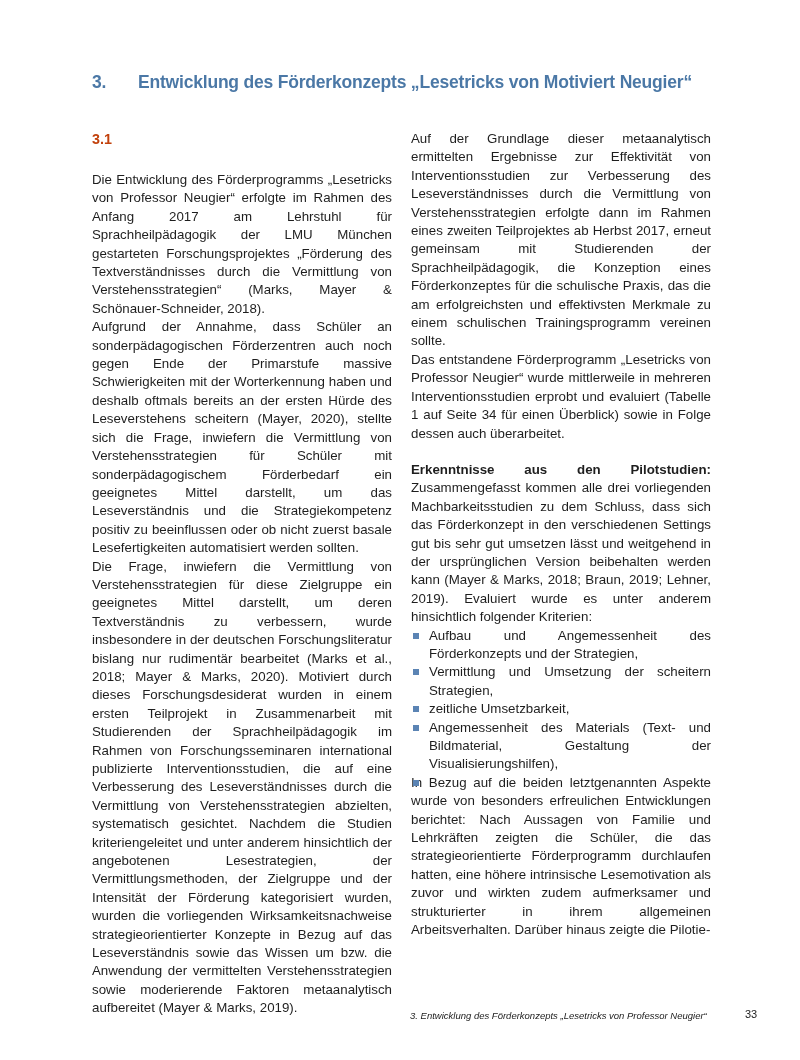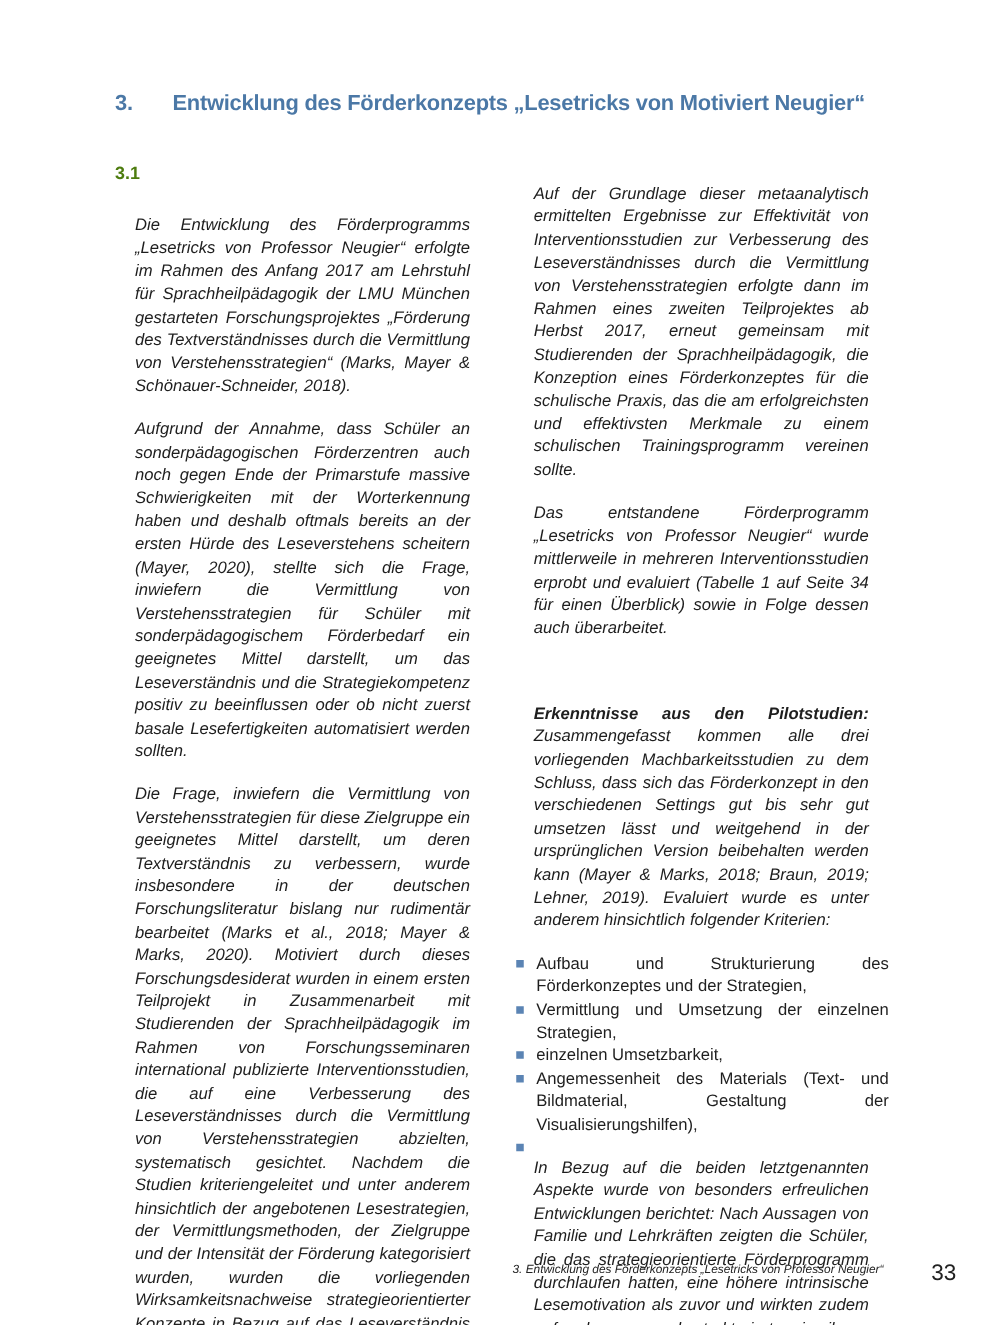--- a/index.html
+++ b/index.html
@@ -5,34 +5,34 @@
   html, body { margin: 0; padding: 0; background: #ffffff; }
   body { width: 800px; height: 1060px; position: relative; overflow: hidden;
          font-family: "Liberation Sans", sans-serif; color: #1e1e1e; }
   .chapter-title { position: absolute; left: 92px; top: 72px; width: 620px;
          font-weight: bold; font-size: 17.5px; color: #4b78a6; letter-spacing: -0.2px; }
   .chapter-title .num { display: inline-block; width: 46px; }
   .col { position: absolute; top: 130px; width: 300px; font-size: 13.3px;
          line-height: 18.4px; text-align: justify; hyphens: manual; }
   .col-left { left: 92px; }
   .col-right { left: 411px; }
-  .section-head { display: flex; font-weight: bold; color: #4d7c0f; font-size: 14.3px;
+  .section-head { display: flex; font-weight: bold; color: #c2410c; font-size: 14.3px;
          line-height: 19px; margin-bottom: 22px; }
   .section-head .num { width: 45px; flex: none; }
   .section-head .txt { flex: 1; text-align: left; }
-  p { margin: 16px; font-style: italic; }
+  p { margin: 0; }
   .gap { height: 18px; }
   .lead { font-weight: bold; }
   ul.crit { list-style: none; margin: 0; padding: 0; }
   ul.crit li { position: relative; padding-left: 18px; }
   ul.crit li .bullet { position: absolute; left: 2px; top: 6px; width: 6px; height: 6px;
          background: #5b84b4; }
   .footer { position: absolute; top: 1010px; left: 410px; width: 350px;
          font-size: 9.5px; font-style: italic; color: #222; }
-  .page-num { position: absolute; top: 1008px; left: 745px; font-size: 18px; color: #222; }
+  .page-num { position: absolute; top: 1008px; left: 745px; font-size: 11px; color: #222; }
 </style>
 </head>
 <body>
 
 <div class="chapter-title">
   <span class="num">3.</span><span>Entwicklung des Förderkonzepts „Lesetricks von Motiviert Neugier“</span>
 </div>
 
 <div class="col col-left">
   <div class="section-head">
@@ -42,23 +42,23 @@
   <p>Aufgrund der Annahme, dass Schüler an sonderpädagogischen Förderzentren auch noch gegen Ende der Primarstufe massive Schwierigkeiten mit der Worterkennung haben und deshalb oftmals bereits an der ersten Hürde des Leseverstehens scheitern (Mayer, 2020), stellte sich die Frage, inwiefern die Vermittlung von Verstehensstrategien für Schüler mit sonderpädagogischem Förderbedarf ein geeignetes Mittel darstellt, um das Leseverständnis und die Strategiekompetenz positiv zu beeinflussen oder ob nicht zuerst basale Lesefertigkeiten automatisiert werden sollten.</p>
   <p>Die Frage, inwiefern die Vermittlung von Verstehensstrategien für diese Zielgruppe ein geeignetes Mittel darstellt, um deren Textverständnis zu verbessern, wurde insbesondere in der deutschen Forschungsliteratur bislang nur rudimentär bearbeitet (Marks et al., 2018; Mayer &amp; Marks, 2020). Motiviert durch dieses Forschungsdesiderat wurden in einem ersten Teilprojekt in Zusammenarbeit mit Studierenden der Sprachheilpädagogik im Rahmen von Forschungsseminaren international publizierte Interventionsstudien, die auf eine Verbesserung des Leseverständnisses durch die Vermittlung von Verstehensstrategien abzielten, systematisch gesichtet. Nachdem die Studien kriteriengeleitet und unter anderem hinsichtlich der angebotenen Lesestrategien, der Vermittlungsmethoden, der Zielgruppe und der Intensität der Förderung kategorisiert wurden, wurden die vorliegenden Wirksamkeitsnachweise strategieorientierter Konzepte in Bezug auf das Leseverständnis sowie das Wissen um bzw. die Anwendung der vermittelten Verstehensstrategien sowie moderierende Faktoren metaanalytisch aufbereitet (Mayer &amp; Marks, 2019).</p>
 </div>
 
 <div class="col col-right">
   <p>Auf der Grundlage dieser metaanalytisch ermittelten Ergebnisse zur Effektivität von Interventionsstudien zur Verbesserung des Leseverständnisses durch die Vermittlung von Verstehensstrategien erfolgte dann im Rahmen eines zweiten Teilprojektes ab Herbst 2017, erneut gemeinsam mit Studierenden der Sprachheilpädagogik, die Konzeption eines Förderkonzeptes für die schulische Praxis, das die am erfolgreichsten und effektivsten Merkmale zu einem schulischen Trainingsprogramm vereinen sollte.</p>
   <p>Das entstandene Förderprogramm „Lesetricks von Professor Neugier“ wurde mittlerweile in mehreren Interventionsstudien erprobt und evaluiert (Tabelle 1 auf Seite 34 für einen Überblick) sowie in Folge dessen auch überarbeitet.</p>
   <div class="gap"></div>
   <p><span class="lead">Erkenntnisse aus den Pilotstudien:</span><span> Zusammengefasst kommen alle drei vorliegenden Machbarkeitsstudien zu dem Schluss, dass sich das Förderkonzept in den verschiedenen Settings gut bis sehr gut umsetzen lässt und weitgehend in der ursprünglichen Version beibehalten werden kann (Mayer &amp; Marks, 2018; Braun, 2019; Lehner, 2019). Evaluiert wurde es unter anderem hinsichtlich folgender Kriterien:</span></p>
   <ul class="crit">
-    <li><span class="bullet"></span><span>Aufbau und Strukturierung des Förderkonzeptes und der Strategien,</span></li>
-    <li><span class="bullet"></span><span>Vermittlung und Umsetzung der einzelnen Strategien,</span></li>
-    <li><span class="bullet"></span><span>einzelnen Umsetzbarkeit,</span></li>
+    <li><span class="bullet"></span><span>Aufbau und Angemessenheit des Förderkonzepts und der Strategien,</span></li>
+    <li><span class="bullet"></span><span>Vermittlung und Umsetzung der scheitern Strategien,</span></li>
+    <li><span class="bullet"></span><span>zeitliche Umsetzbarkeit,</span></li>
     <li><span class="bullet"></span><span>Angemessenheit des Materials (Text- und Bildmaterial, Gestaltung der Visualisierungshilfen),</span></li>
     <li><span class="bullet"></span></li>
   </ul>
   <p>In Bezug auf die beiden letztgenannten Aspekte wurde von besonders erfreulichen Entwicklungen berichtet: Nach Aussagen von Familie und Lehrkräften zeigten die Schüler, die das strategieorientierte Förderprogramm durchlaufen hatten, eine höhere intrinsische Lesemotivation als zuvor und wirkten zudem aufmerksamer und strukturierter in ihrem allgemeinen Arbeitsverhalten. Darüber hinaus zeigte die Pilotie-</p>
 </div>
 
 <div class="footer">3.  Entwicklung des Förderkonzepts „Lesetricks von Professor Neugier“</div>
 <div class="page-num">33</div>
 
 </body></html>

